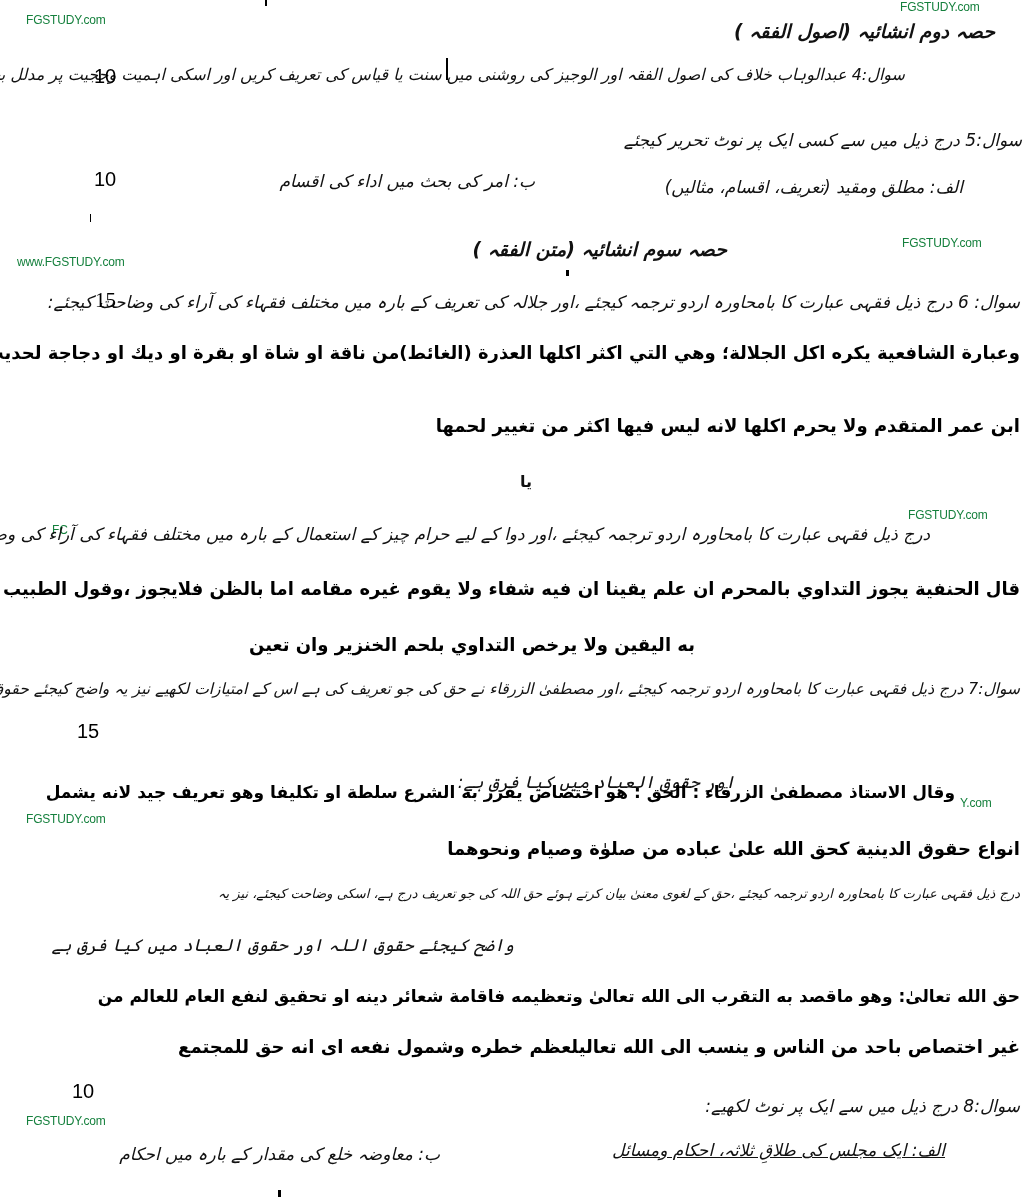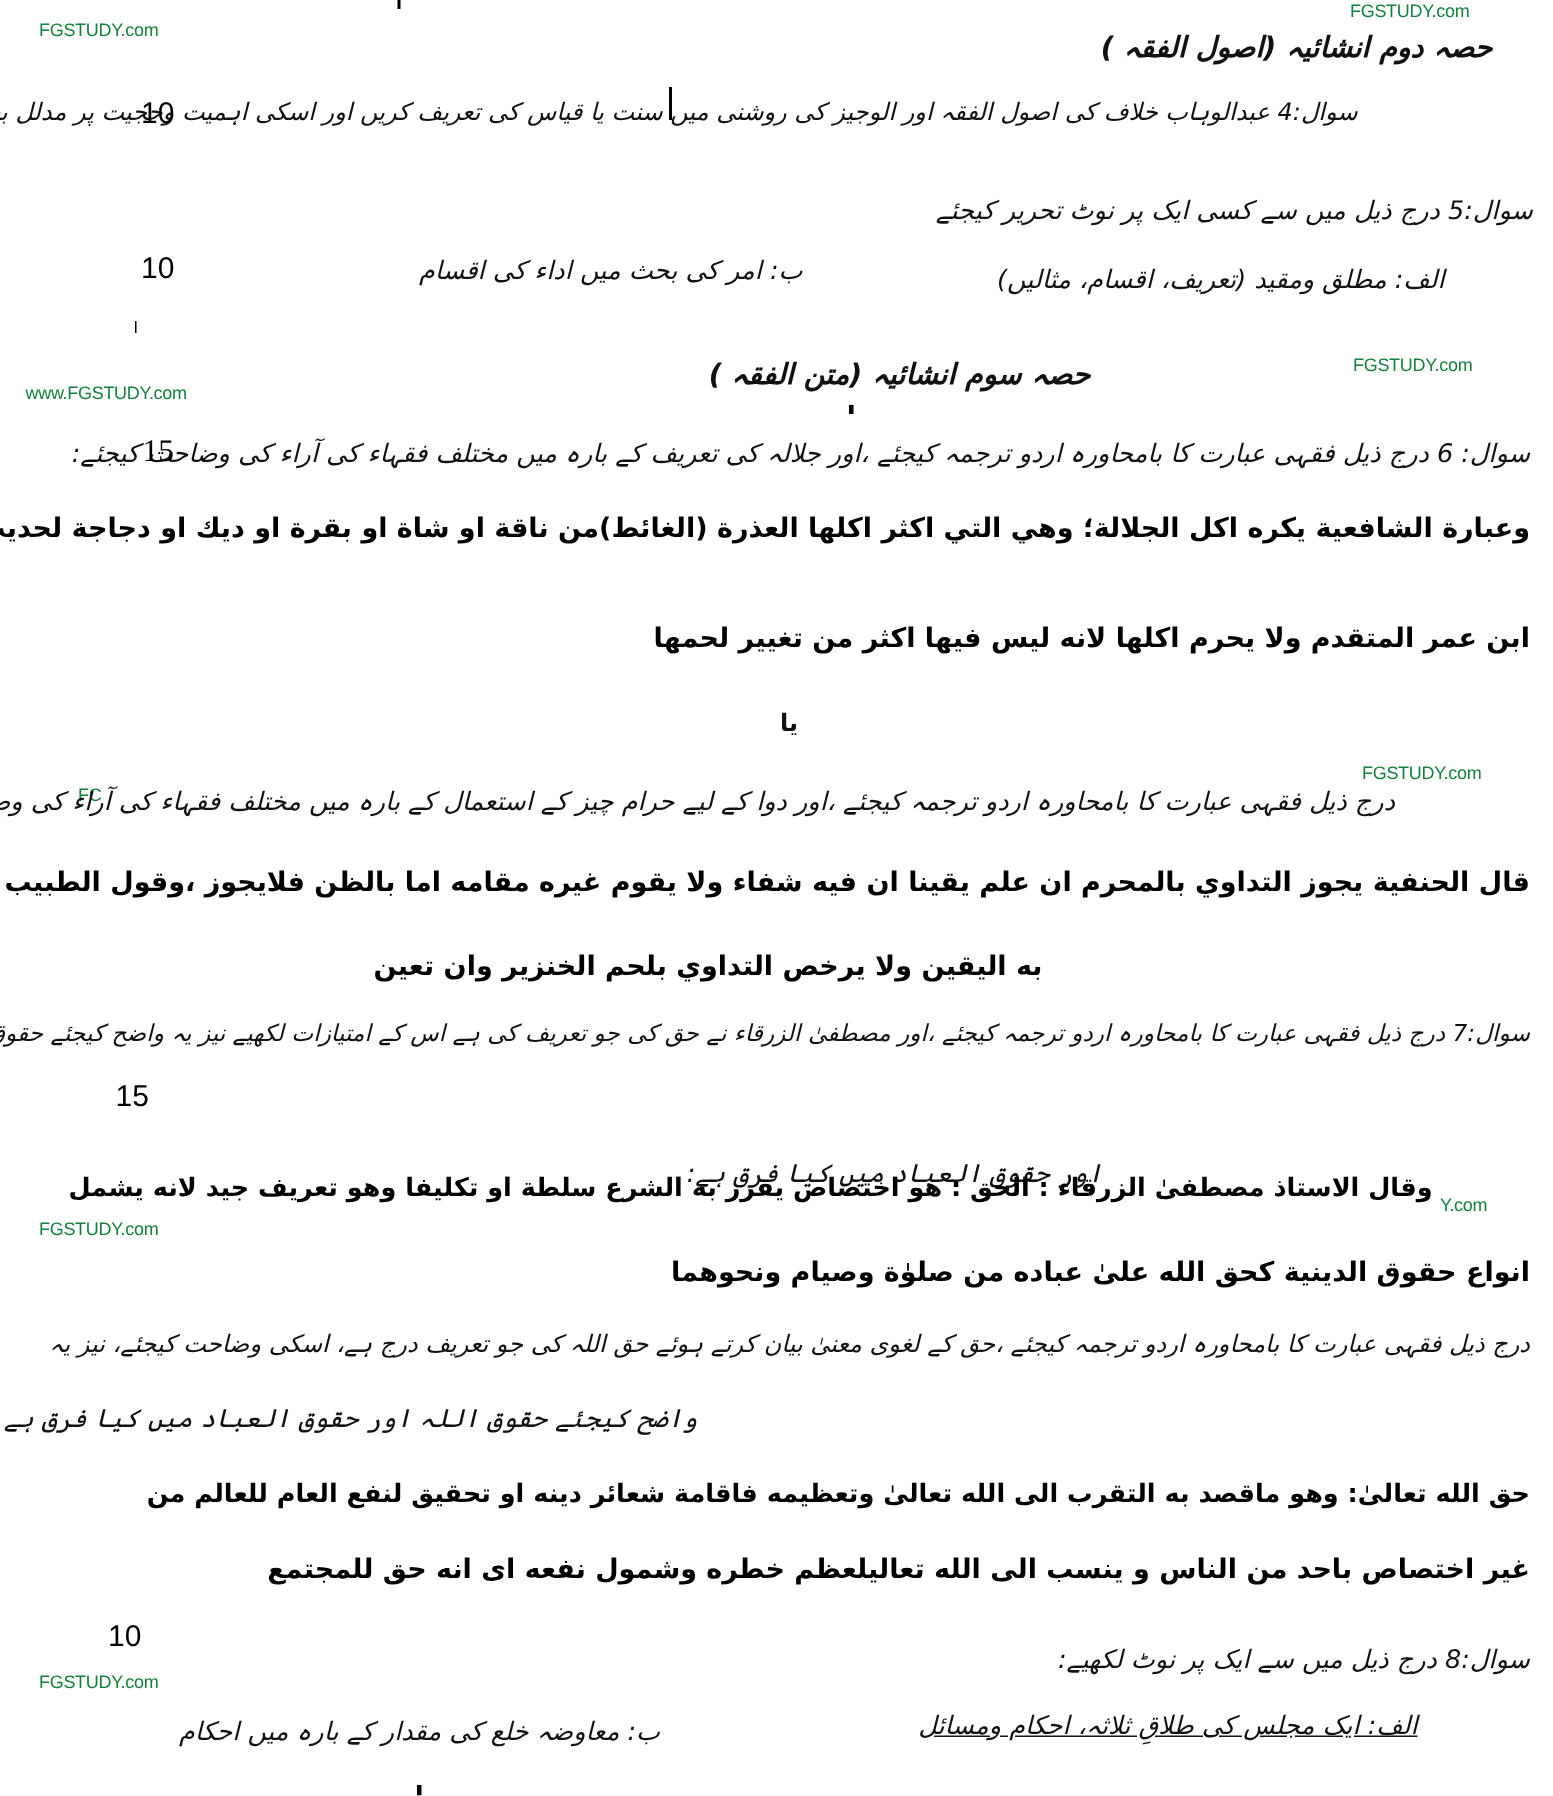--- a/index.html
+++ b/index.html
@@ -71,21 +71,21 @@
 <div class="abs or" style="left:520px;top:472px;">یا</div>
 <div class="abs urdu" style="right:105px;top:524px;">درج ذیل فقہی عبارت کا بامحاورہ اردو ترجمہ کیجئے ،اور دوا کے لیے حرام چیز کے استعمال کے بارہ میں مختلف فقہاء کی آراء کی وضاحت کیجئے:</div>
 <div class="abs arabic" style="right:15px;top:578px;">قال الحنفية يجوز التداوي بالمحرم ان علم يقينا ان فيه شفاء ولا يقوم غيره مقامه اما بالظن فلايجوز ،وقول الطبيب لا يحصل</div>
 <div class="abs arabic" style="right:340px;top:634px;">به اليقين ولا يرخص التداوي بلحم الخنزير وان تعين</div>
 
 <div class="abs urdu" style="right:15px;top:680px;font-size:15.5px;">سوال:7 درج ذیل فقہی عبارت کا بامحاورہ اردو ترجمہ کیجئے ،اور مصطفیٰ الزرقاء نے حق کی جو تعریف کی ہے اس کے امتیازات لکھیے نیز یہ واضح کیجئے حقوق اللہ</div>
 <div class="abs urdu" style="right:300px;top:736px;margin-top:36px;">اور حقوق العباد میں کیا فرق ہے:</div>
 <div class="abs marks" style="left:77px;top:720px;">15</div>
 <div class="abs arabic" style="right:80px;top:782px;font-size:17px;">وقال الاستاذ مصطفیٰ الزرقاء : الحق : هو اختصاص يقرر به الشرع سلطة او تكليفا وهو تعريف جيد لانه يشمل</div>
 <div class="abs arabic" style="right:15px;top:838px;">انواع حقوق الدينية كحق الله علیٰ عباده من صلوٰة وصيام ونحوهما</div>
-<div class="abs urdu" style="right:15px;top:886px;font-size:16px;">درج ذیل فقہی عبارت کا بامحاورہ اردو ترجمہ کیجئے ،حق کے لغوی معنیٰ بیان کرتے ہوئے حق اللہ کی جو تعریف درج ہے، اسکی وضاحت کیجئے، نیز یہ</div>
-<div class="abs urdu" style="right:570px;top:935px;">واضح کیجئے حقوق اللہ اور حقوق العباد میں کیا فرق ہے</div>
+<div class="abs urdu" style="right:15px;top:886px;font-size:13px;">درج ذیل فقہی عبارت کا بامحاورہ اردو ترجمہ کیجئے ،حق کے لغوی معنیٰ بیان کرتے ہوئے حق اللہ کی جو تعریف درج ہے، اسکی وضاحت کیجئے، نیز یہ</div>
+<div class="abs urdu" style="right:521px;top:935px;">واضح کیجئے حقوق اللہ اور حقوق العباد میں کیا فرق ہے</div>
 <div class="abs arabic" style="right:15px;top:986px;font-size:17px;text-align:center;">حق الله تعالیٰ: وهو ماقصد به التقرب الى الله تعالیٰ وتعظيمه فاقامة شعائر دينه او تحقيق لنفع العام للعالم من</div>
 <div class="abs arabic" style="right:15px;top:1036px;">غير اختصاص باحد من الناس و ينسب الى الله تعاليلعظم خطره وشمول نفعه اى انه حق للمجتمع</div>
 
 <div class="abs marks" style="left:72px;top:1080px;">10</div>
 <div class="abs urdu" style="right:15px;top:1096px;">سوال:8 درج ذیل میں سے ایک پر نوٹ لکھیے:</div>
 <div class="abs urdu" style="right:90px;top:1140px;text-decoration:underline;">الف: ایک مجلس کی طلاقِ ثلاثہ، احکام ومسائل</div>
 <div class="abs urdu" style="right:595px;top:1125px;margin-top:19px;">ب: معاوضہ خلع کی مقدار کے بارہ میں احکام</div>
 
 </body></html>

